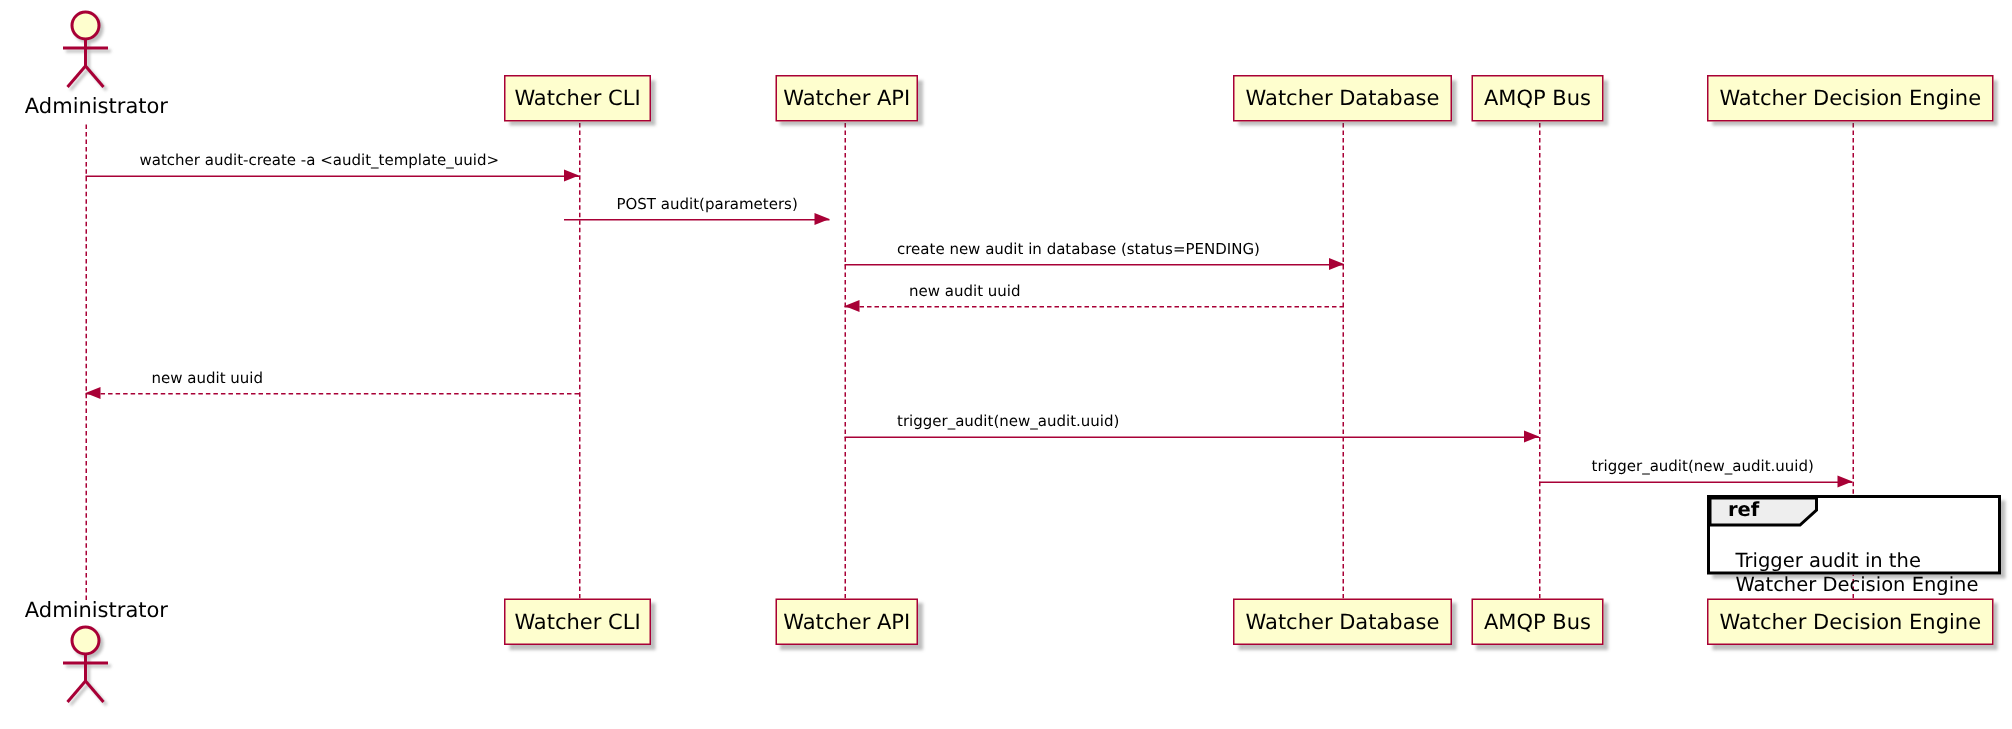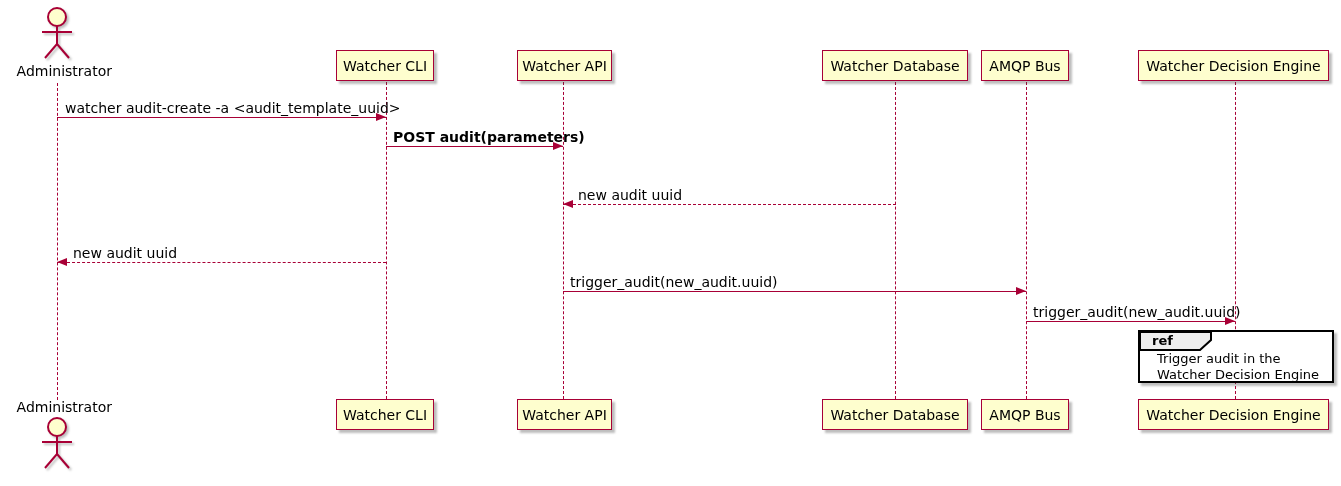--- a/index.html
+++ b/index.html
@@ -24,35 +24,35 @@
     display:flex;align-items:center;justify-content:center;
     font-size:14px;white-space:nowrap;color:var(--c-text);
   }
 
   .actor-figure{position:absolute;filter:drop-shadow(2.5px 2.5px 1px rgba(70,70,70,.35));}
   .actor-figure .head{fill:var(--c-fill);stroke:var(--c-line);stroke-width:2;}
   .actor-figure .limb{stroke:var(--c-line);stroke-width:2;fill:none;}
   .actor-label{position:absolute;width:110px;text-align:right;font-size:14px;white-space:nowrap;}
 
   .msg{position:absolute;}
-  .msg-label{font-size:14px;height:14px;line-height:14px;margin-bottom:2px;white-space:nowrap;color:var(--c-text);}
+  .msg-label{font-size:10px;height:14px;line-height:14px;margin-bottom:2px;white-space:nowrap;color:var(--c-text);margin-left:28px;}
   .msg-line{position:relative;height:0;border-top:1px solid var(--c-line);}
   .msg-line.dashed{border-top:1px dashed var(--c-line);}
   .ah{position:absolute;top:-5px;width:0;height:0;border-top:4.5px solid transparent;border-bottom:4.5px solid transparent;}
   .ah.right{right:0;border-left:10px solid var(--c-line);}
   .ah.left{left:0;border-right:10px solid var(--c-line);}
 
   .ref-frame{
     position:absolute;background:var(--c-bg);
     border:2px solid var(--c-ref-border);
     box-shadow:3px 3px 2px rgba(70,70,70,.35);
   }
   .ref-header-shape{position:absolute;top:-1px;left:-1px;}
   .ref-keyword{position:absolute;top:1px;left:12px;font-size:13px;font-weight:bold;color:var(--c-text);}
-  .ref-body{position:absolute;top:19px;left:17px;font-size:13px;line-height:16px;white-space:nowrap;color:var(--c-text);}
+  .ref-body{position:absolute;top:35px;left:17px;font-size:13px;line-height:16px;white-space:nowrap;color:var(--c-text);}
 </style>
 </head>
 <body>
 
 <div id="stage">
 
   <div class="lifeline" style="left:57px;top:83px;height:317px;"></div>
   <div class="lifeline" style="left:386px;top:82px;height:317px;"></div>
   <div class="lifeline" style="left:563px;top:82px;height:317px;"></div>
   <div class="lifeline" style="left:895px;top:82px;height:317px;"></div>
@@ -74,27 +74,33 @@
   <div class="participant" style="left:981px;top:50px;width:88px;">AMQP Bus</div>
   <div class="participant" style="left:1138px;top:50px;width:191px;">Watcher Decision Engine</div>
 
   <div class="msg" style="left:57px;top:101px;width:329px;">
     <div class="msg-label" style="padding-left:8px;">watcher audit-create -a &lt;audit_template_uuid&gt;</div>
     <div class="msg-line">
         <div class="ah right"></div>
       </div>
   </div>
 
-  <div class="msg" style="left:386px;top:130px;width:177px;font-weight:bold;">
+  <div class="msg" style="left:376px;top:130px;width:177px;">
     <div class="msg-label" style="padding-left:7px;">POST audit(parameters)</div>
     <div class="msg-line">
         <div class="ah right"></div>
       </div>
   </div>
 
+  <div class="msg" style="left:563px;top:160px;width:333px;">
+    <div class="msg-label" style="padding-left:7px;">create new audit in database (status=PENDING)</div>
+    <div class="msg-line">
+        <div class="ah right"></div>
+      </div>
+  </div>
 
   <div class="msg" style="left:563px;top:188px;width:333px;">
     <div class="msg-label" style="padding-left:15px;">new audit uuid</div>
     <div class="msg-line dashed">
         <div class="ah left"></div>
       </div>
   </div>
 
 
   <div class="msg" style="left:57px;top:246px;width:329px;">

